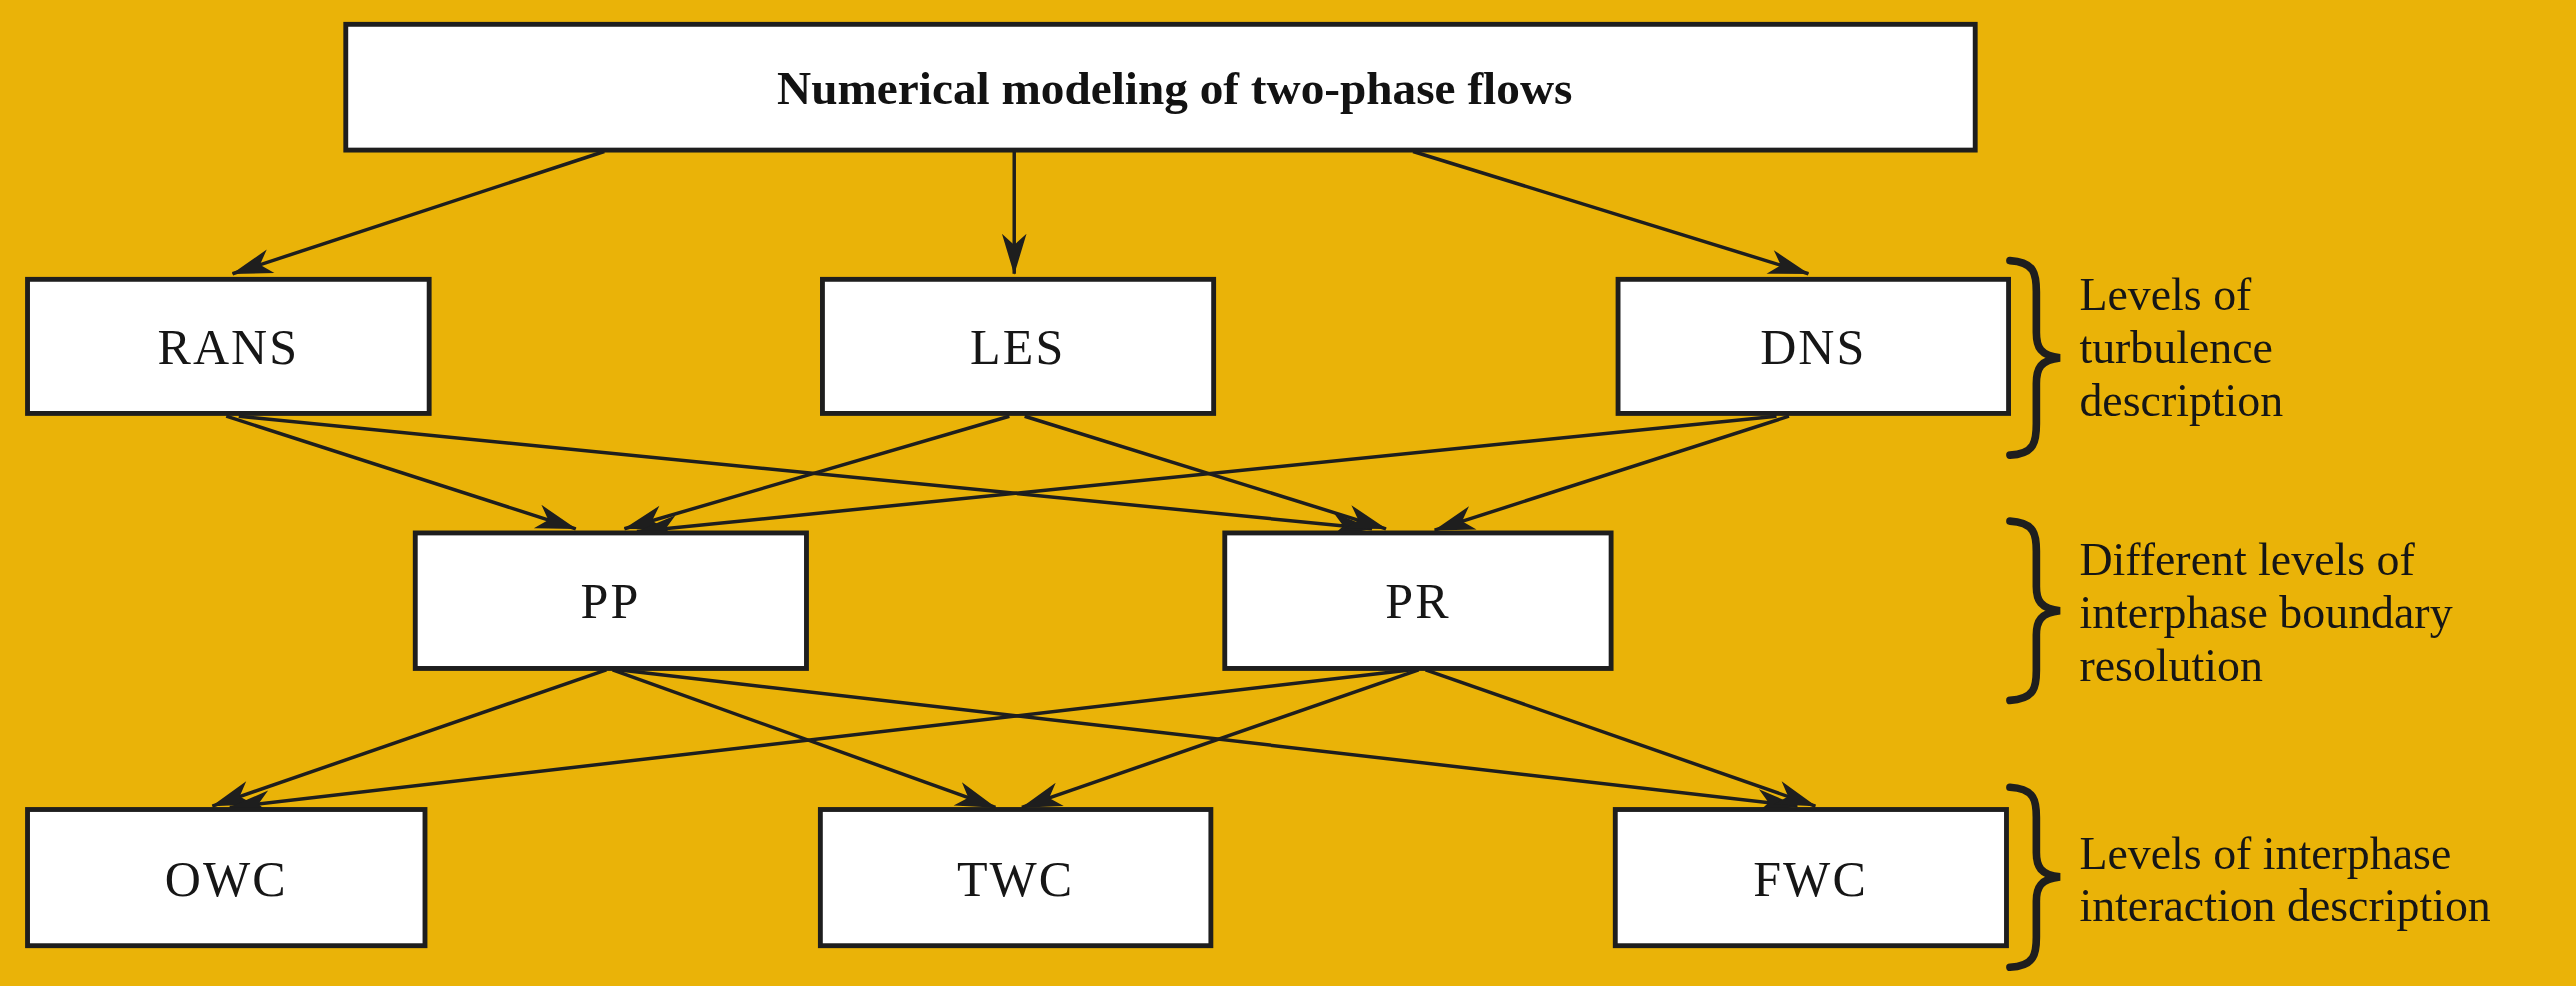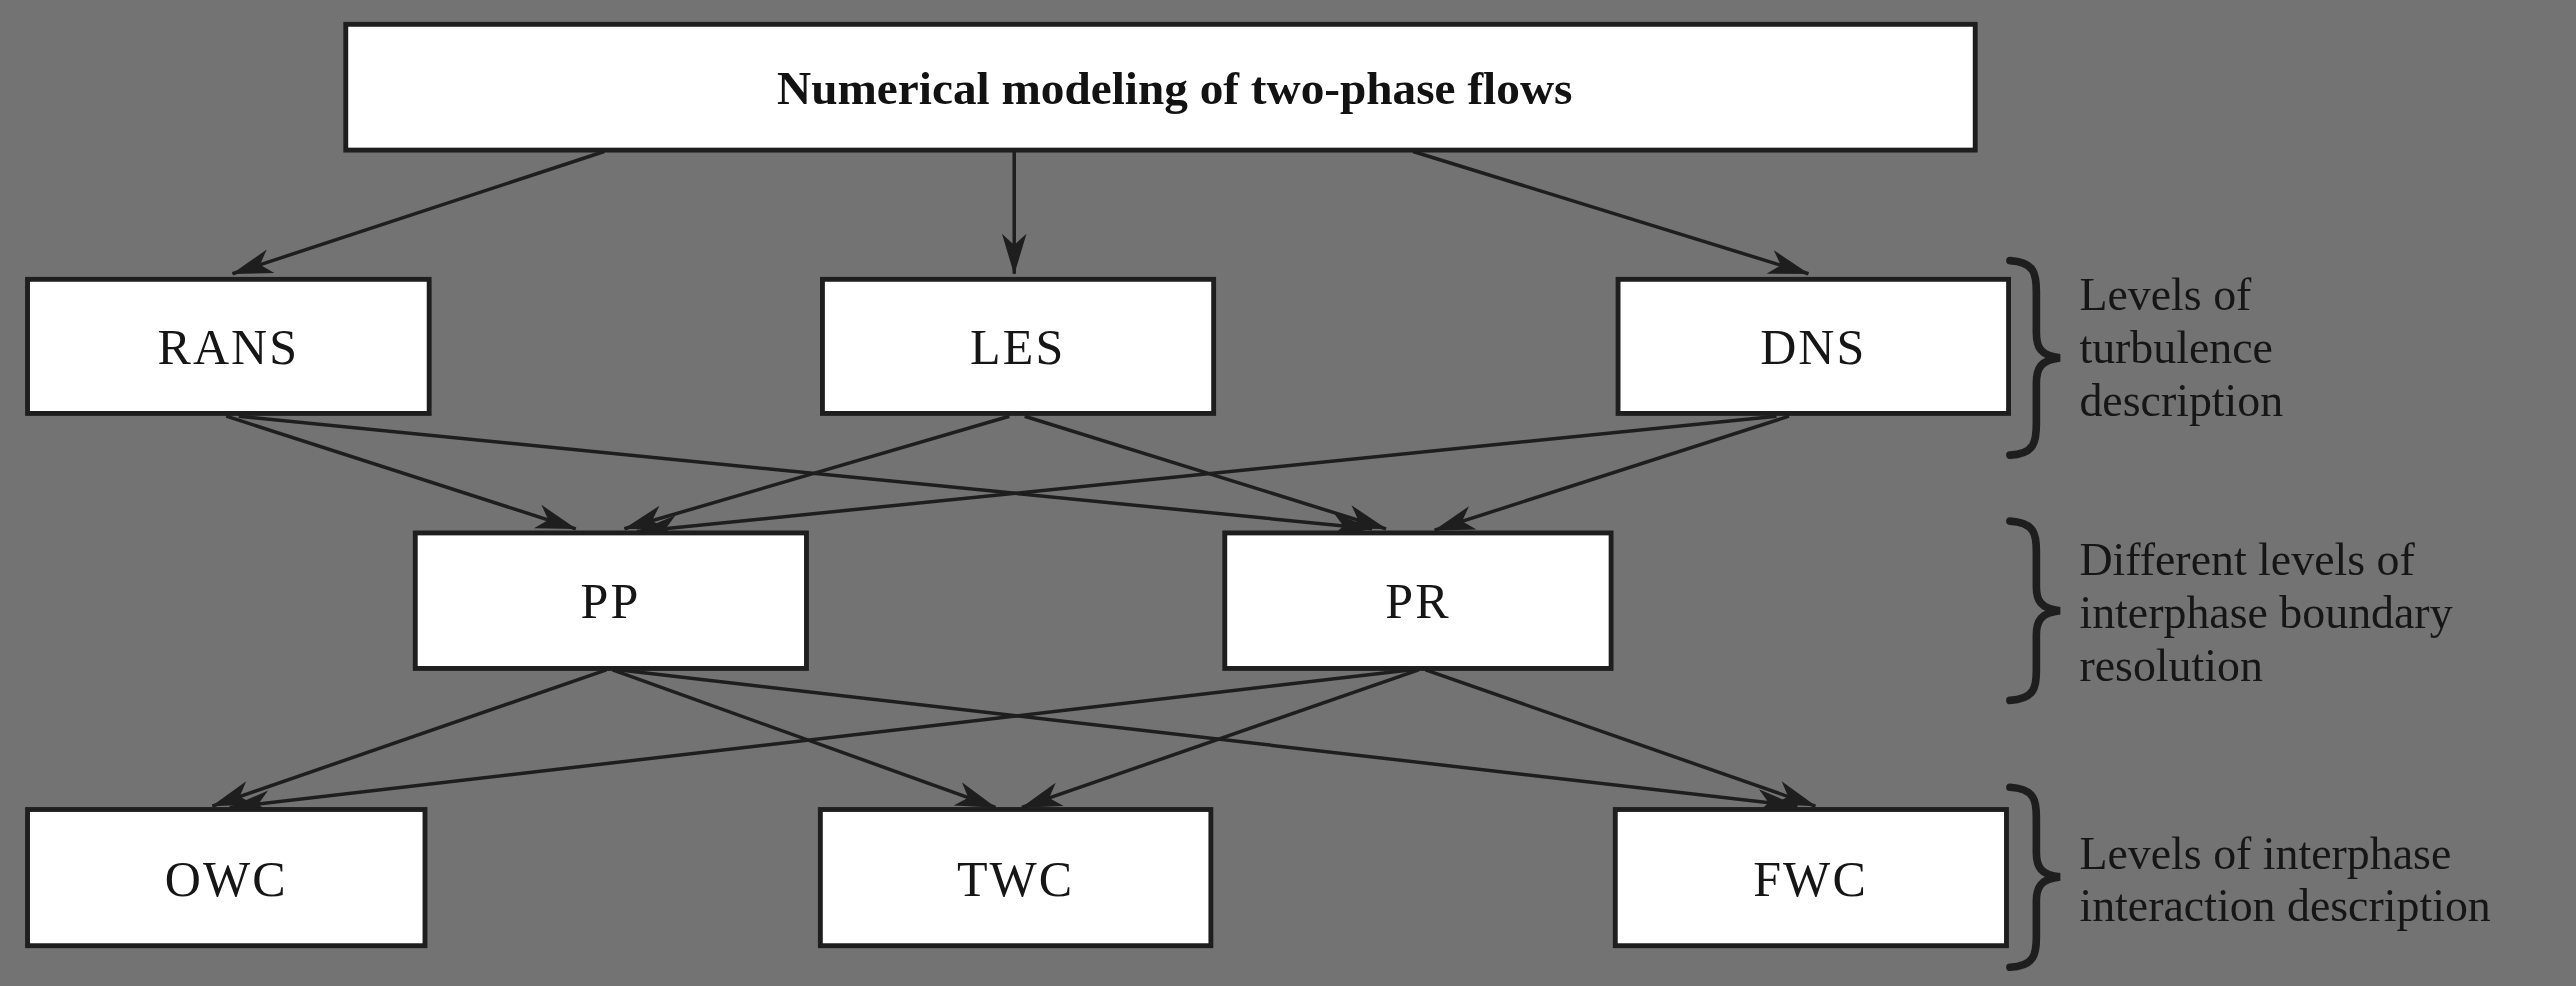--- a/index.html
+++ b/index.html
@@ -4,21 +4,21 @@
 <style>
   html, body {
     margin: 0;
     padding: 0;
     background: #ffffff;
   }
   .stage {
     position: relative;
     width: 2576px;
     height: 986px;
-    background: #737373;
+    background: #eab308;
     font-family: "Liberation Serif", "DejaVu Serif", serif;
   }
   svg { display: block; }
   .node-rect {
     fill: #ffffff;
     stroke: #1e1e1e;
     stroke-width: 7;
   }
   .edge {
     stroke: #1e1e1e;

